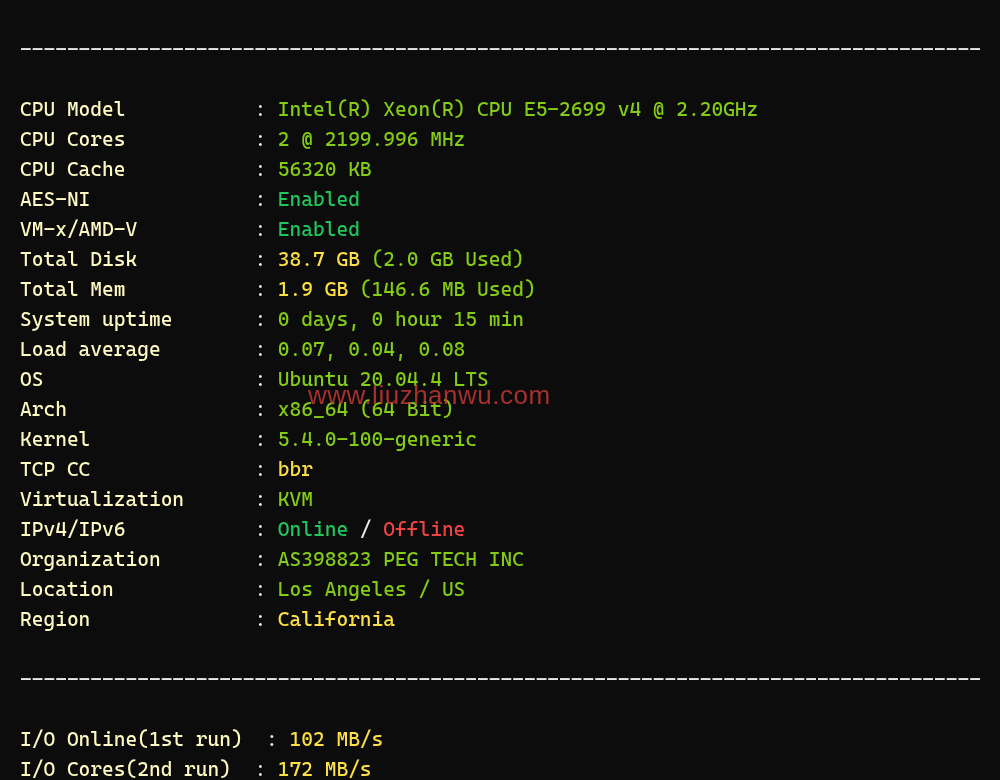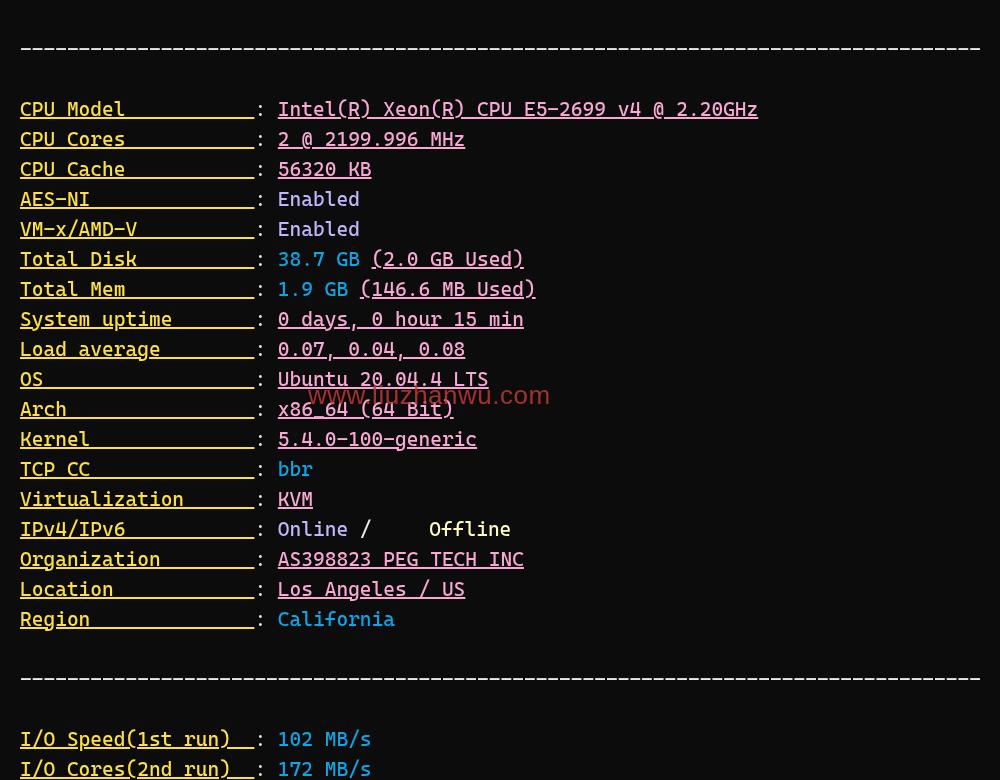--- a/index.html
+++ b/index.html
@@ -14,26 +14,26 @@
     height: 780px;
     overflow: hidden;
   }
   .term {
     padding: 4px 20px 0 20px;
     white-space: pre;
   }
   .row {
     display: block;
   }
-  .label { color: #fde047; text-decoration: underline; }
+  .label { color: #fef9c3; }
   .colon { color: #e8e8e8; }
-  .cyan { color: #f9a8d4; text-decoration: underline; }
-  .yellow { color: #0ea5e9; }
-  .green { color: #c4b5fd; }
-  .red { color: #fef9c3; margin-left: 46px; }
+  .cyan { color: #84cc16; }
+  .yellow { color: #fde047; }
+  .green { color: #22c55e; }
+  .red { color: #ef4444; }
   .white { color: #e8e8e8; }
   .divider {
     color: #e8e8e8;
     letter-spacing: 0;
   }
   .watermark {
     position: absolute;
     top: 380px;
     left: 308px;
     color: #cc3a3a;
@@ -46,17 +46,17 @@
     text-shadow: 0 0 1px rgba(0,0,0,0.5);
   }
 </style>
 </head>
 <body>
 
 <div class="term">
 <span class="row divider">----------------------------------------------------------------------------------</span>
 <div id="sysinfo"><span class="row"><span class="label">CPU Model           </span><span class="colon">: </span><span class="cyan">Intel(R) Xeon(R) CPU E5-2699 v4 @ 2.20GHz</span></span><span class="row"><span class="label">CPU Cores           </span><span class="colon">: </span><span class="cyan">2 @ 2199.996 MHz</span></span><span class="row"><span class="label">CPU Cache           </span><span class="colon">: </span><span class="cyan">56320 KB</span></span><span class="row"><span class="label">AES-NI              </span><span class="colon">: </span><span class="green">Enabled</span></span><span class="row"><span class="label">VM-x/AMD-V          </span><span class="colon">: </span><span class="green">Enabled</span></span><span class="row"><span class="label">Total Disk          </span><span class="colon">: </span><span class="yellow">38.7 GB </span><span class="cyan">(2.0 GB Used)</span></span><span class="row"><span class="label">Total Mem           </span><span class="colon">: </span><span class="yellow">1.9 GB </span><span class="cyan">(146.6 MB Used)</span></span><span class="row"><span class="label">System uptime       </span><span class="colon">: </span><span class="cyan">0 days, 0 hour 15 min</span></span><span class="row"><span class="label">Load average        </span><span class="colon">: </span><span class="cyan">0.07, 0.04, 0.08</span></span><span class="row"><span class="label">OS                  </span><span class="colon">: </span><span class="cyan">Ubuntu 20.04.4 LTS</span></span><span class="row"><span class="label">Arch                </span><span class="colon">: </span><span class="cyan">x86_64 (64 Bit)</span></span><span class="row"><span class="label">Kernel              </span><span class="colon">: </span><span class="cyan">5.4.0-100-generic</span></span><span class="row"><span class="label">TCP CC              </span><span class="colon">: </span><span class="yellow">bbr</span></span><span class="row"><span class="label">Virtualization      </span><span class="colon">: </span><span class="cyan">KVM</span></span><span class="row"><span class="label">IPv4/IPv6           </span><span class="colon">: </span><span class="green">Online</span><span class="white"> / </span><span class="red">Offline</span></span><span class="row"><span class="label">Organization        </span><span class="colon">: </span><span class="cyan">AS398823 PEG TECH INC</span></span><span class="row"><span class="label">Location            </span><span class="colon">: </span><span class="cyan">Los Angeles / US</span></span><span class="row"><span class="label">Region              </span><span class="colon">: </span><span class="yellow">California</span></span></div>
 <span class="row divider">----------------------------------------------------------------------------------</span>
-<div id="ioinfo"><span class="row"><span class="label">I/O Speed(1st run)  </span><span class="colon">: </span><span class="yellow">102 MB/s</span></span><span class="row"><span class="label">I/O Cores(2nd run)  </span><span class="colon">: </span><span class="yellow">172 MB/s</span></span></div>
+<div id="ioinfo"><span class="row"><span class="label">I/O Online(1st run)  </span><span class="colon">: </span><span class="yellow">102 MB/s</span></span><span class="row"><span class="label">I/O Cores(2nd run)  </span><span class="colon">: </span><span class="yellow">172 MB/s</span></span></div>
 
 </div>
 
 <div class="watermark">www.liuzhanwu.com</div>
 
 </body></html>

